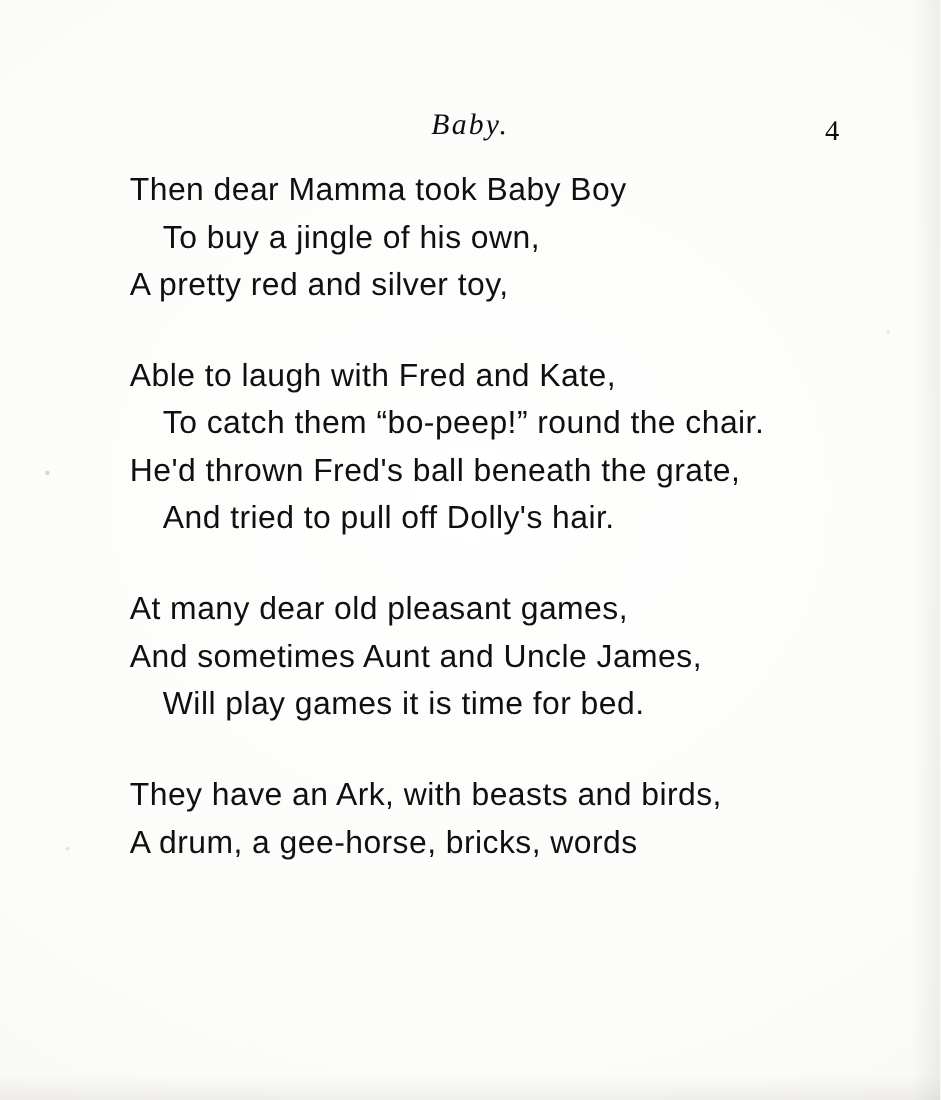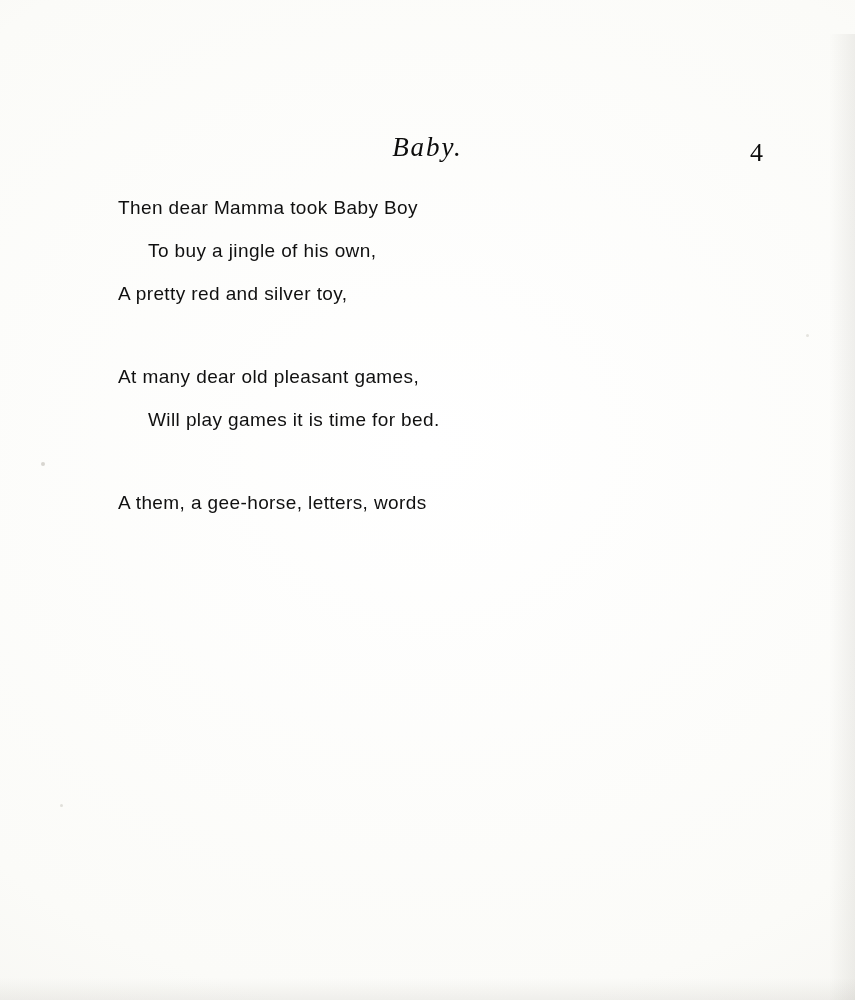--- a/index.html
+++ b/index.html
@@ -17,21 +17,21 @@
   }
   
   .page {
     position: absolute;
     inset: 0;
     background:
       radial-gradient(ellipse 120% 90% at 50% 45%, #ffffff 0%, #fbfbf8 62%, #f2f1ec 100%);
   }
   .page-inner {
     position: absolute;
-    left: 0; top: 0; right: 0; bottom: 0; margin-top: 34px;
+    left: 0; top: 0; right: 0; bottom: 0;
   }
 
   .header-row {
     position: absolute;
     left: 0;
     right: 0;
     top: 98px;
     height: 44px;
   }
   .poem-title {
@@ -61,21 +61,21 @@
     top: 152px;
     width: 660px;
   }
   .stanza {
     margin: 0 0 40px 0;
   }
   .stanza:last-child {
     margin-bottom: 0;
   }
   .line {
-    font-size: 19px;
+    font-size: 29px;
     line-height: 43px;
     white-space: pre;
     letter-spacing: 0.4px;
     font-family: "Liberation Sans", sans-serif;
     font-weight: 400;
     color: #101010;
   }
   .line.indent {
     padding-left: 30px;
   }
@@ -114,25 +114,33 @@
       <div class="page-number">4</div>
     </div>
 
     <div class="poem-body">
         <div class="stanza">
           <div class="line">Then dear Mamma took Baby Boy</div>
           <div class="line indent">To buy a jingle of his own,</div>
           <div class="line">A pretty red and silver toy,</div>
         </div>
         <div class="stanza">
+          <div class="line">Able to laugh with Fred and Kate,</div>
+          <div class="line indent">To catch them “bo-peep!” round the chair.</div>
+          <div class="line">He'd thrown Fred's ball beneath the grate,</div>
+          <div class="line indent">And tried to pull off Dolly's hair.</div>
+        </div>
+        <div class="stanza">
           <div class="line">At many dear old pleasant games,</div>
+          <div class="line">And sometimes Aunt and Uncle James,</div>
           <div class="line indent">Will play games it is time for bed.</div>
         </div>
         <div class="stanza">
-          <div class="line">A them, a gee-horse, letters, words</div>
+          <div class="line">They have an Ark, with beasts and birds,</div>
+          <div class="line">A drum, a gee-horse, bricks, words</div>
         </div>
       </div>
 
     <div class="speck s1"></div>
     <div class="speck s2"></div>
     <div class="speck s3"></div>
     <div class="edge-shade"></div>
     <div class="bottom-shade"></div>
   </div>
 </div>

